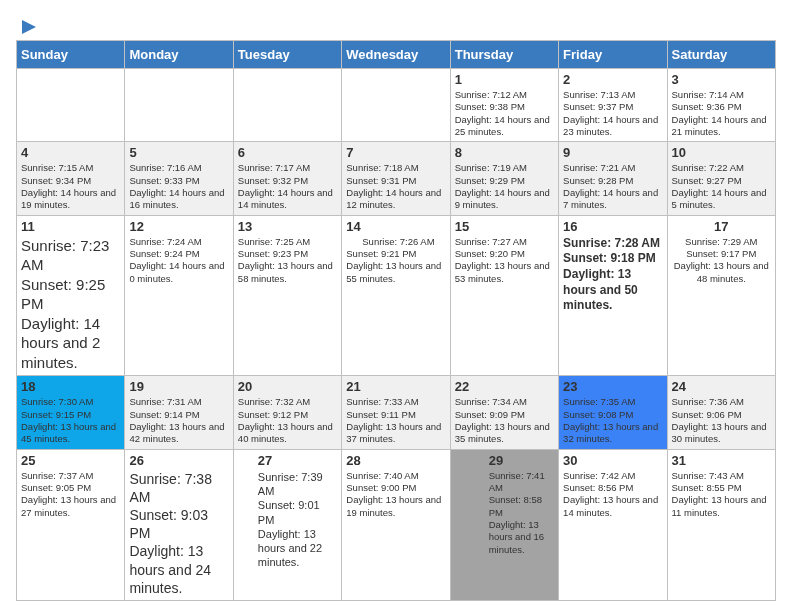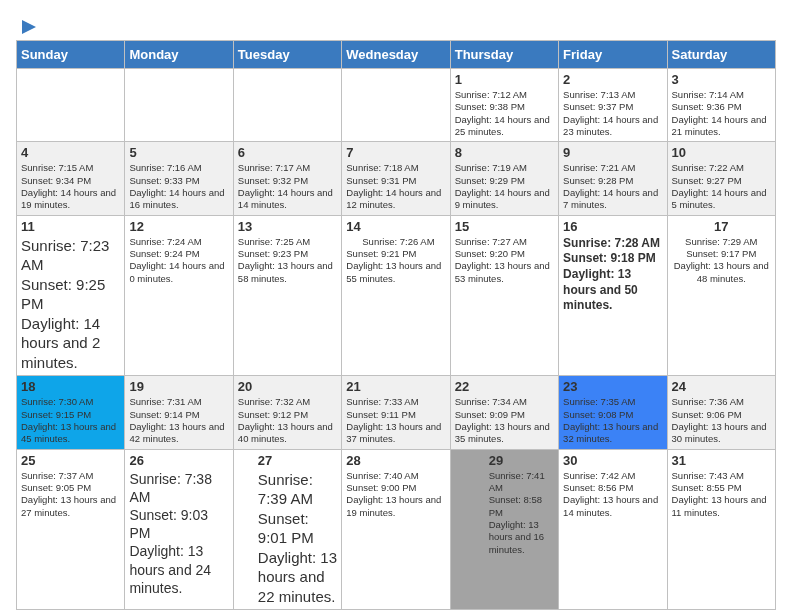--- a/index.html
+++ b/index.html
@@ -174,21 +174,21 @@
 Sunset: 9:06 PM
 Daylight: 13 hours and 30 minutes.</span></td>
       </tr>
       <tr>
         <td style="background: rgb(255, 255, 255);"><span class="day-num">25</span><span style="white-space: pre-line; font-size: 9.5px; line-height: 1.3;">Sunrise: 7:37 AM
 Sunset: 9:05 PM
 Daylight: 13 hours and 27 minutes.</span></td>
         <td style="background: rgb(255, 255, 255);"><span class="day-num">26</span><span style="white-space: pre-line; font-size: 14px; line-height: 1.3;">Sunrise: 7:38 AM
 Sunset: 9:03 PM
 Daylight: 13 hours and 24 minutes.</span></td>
-        <td style="background: rgb(255, 255, 255); padding-left: 24px;"><span class="day-num">27</span><span style="white-space: pre-line; font-size: 15px; line-height: 1.3; text-align: center;">Sunrise: 7:39 AM
+        <td style="background: rgb(255, 255, 255); padding-left: 24px;"><span class="day-num">27</span><span style="white-space: pre-line; font-size: 11px; line-height: 1.3; text-align: center;">Sunrise: 7:39 AM
 Sunset: 9:01 PM
 Daylight: 13 hours and 22 minutes.</span></td>
         <td style="background: rgb(255, 255, 255);"><span class="day-num">28</span><span style="white-space: pre-line; font-size: 9.5px; line-height: 1.3;">Sunrise: 7:40 AM
 Sunset: 9:00 PM
 Daylight: 13 hours and 19 minutes.</span></td>
         <td style="background: #a3a3a3; padding-left: 38px;"><span class="day-num">29</span><span style="white-space: pre-line; font-size: 9.5px; line-height: 1.3;">Sunrise: 7:41 AM
 Sunset: 8:58 PM
 Daylight: 13 hours and 16 minutes.</span></td>
         <td style="background: rgb(255, 255, 255);"><span class="day-num">30</span><span style="white-space: pre-line; font-size: 9.5px; line-height: 1.3;">Sunrise: 7:42 AM
 Sunset: 8:56 PM

